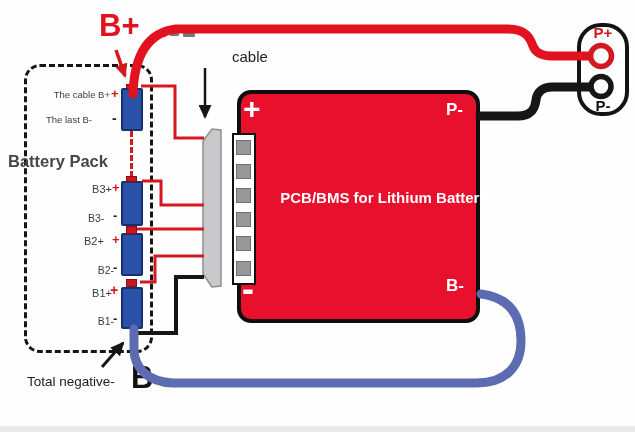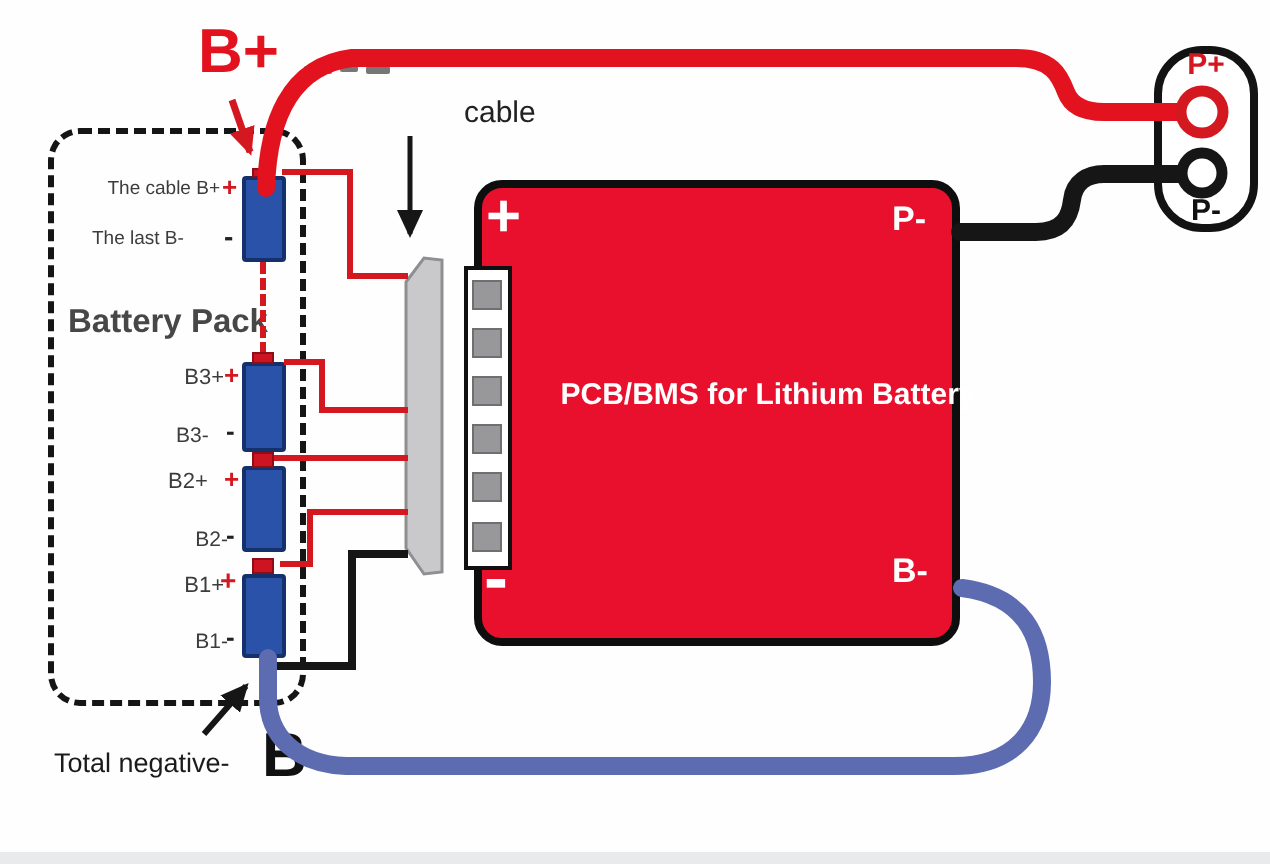--- a/index.html
+++ b/index.html
@@ -31,21 +31,21 @@
 
 <div id="stage">
 
   <div id="bottom-edge"></div>
 
   <div class="smudge" style="left:152px;top:33px;width:14px;height:4px;"></div>
   <div class="smudge" style="left:170px;top:32px;width:9px;height:4px;"></div>
   <div class="smudge" style="left:183px;top:33px;width:12px;height:4px;"></div>
 
   <div id="pack-box"></div>
-  <div class="lbl" style="left:34px;top:152px;font-size:16.5px;font-weight:600;color:#474747;">Battery Pack</div>
+  <div class="lbl" style="left:8px;top:152px;font-size:16.5px;font-weight:600;color:#474747;">Battery Pack</div>
 
   <div class="lbl" style="left:99px;top:8px;font-size:31px;font-weight:bold;color:#e2131f;">B+</div>
   <div class="lbl" style="left:184px;top:48px;font-size:15px;color:#222;margin-left:48px;">cable</div>
   <div class="lbl" style="left:27px;top:374px;font-size:13.5px;color:#1b1b1b;">Total negative-</div>
   <div class="lbl" style="left:131px;top:360px;font-size:31px;font-weight:bold;color:#111;">B-</div>
 
   <div class="battery" style="top:88px;height:43px;"></div>
   <div class="battery" style="top:181px;height:45px;"></div>
   <div class="battery" style="top:233px;height:43px;"></div>
   <div class="battery" style="top:287px;height:42px;"></div>

